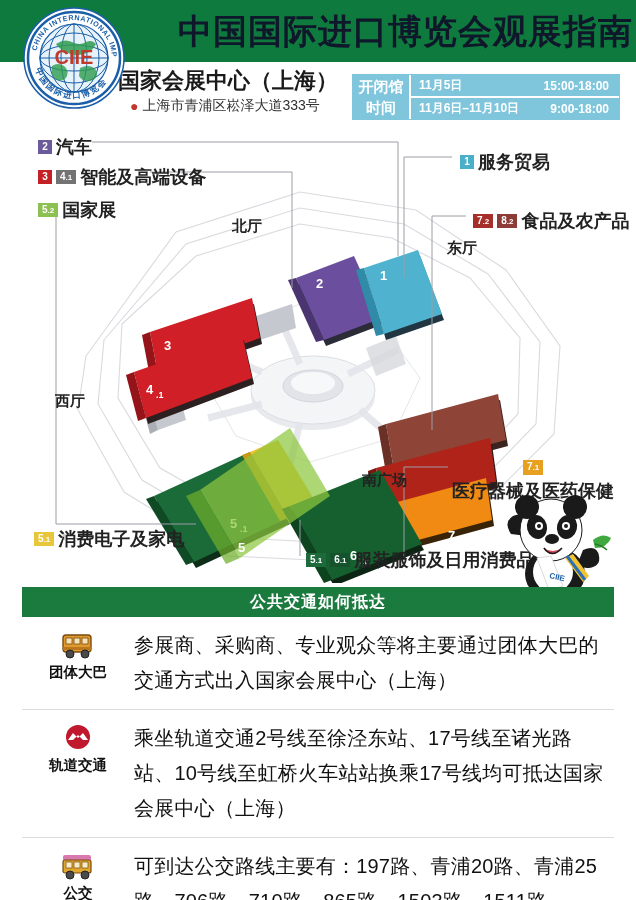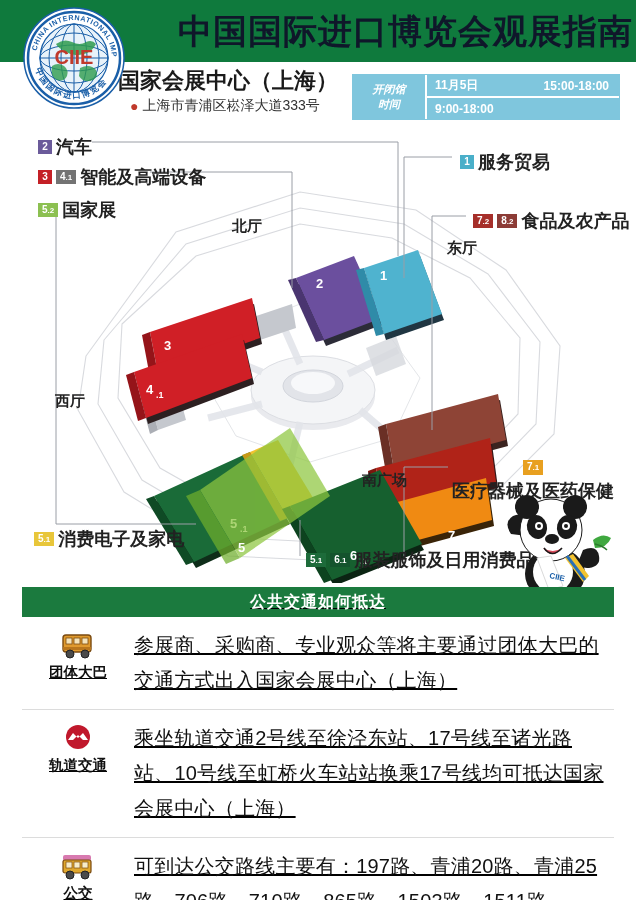--- a/index.html
+++ b/index.html
@@ -40,24 +40,23 @@
     display:flex; align-items:center; gap:4px;
   }
   .pin-icon { color:#c0392b; font-size:14px; line-height:1; }
 
   .hours-box {
     position:absolute; left:352px; top:74px; width:268px; height:46px;
     background:#7fc6dd; display:flex;
     border:1px solid #7fc6dd;
   }
   .hours-label {
-    width:72px; color:#fff; font-size:11px; font-weight:bold;
+    width:56px; color:#fff; font-size:15px; font-weight:bold;
     display:flex; flex-direction:column; align-items:center; justify-content:center;
     line-height:1.4;
-    font-style:italic;
   }
   .hours-rows { flex:1; display:flex; flex-direction:column; }
   .hours-row {
     flex:1; display:flex; align-items:center; color:#ffffff;
     font-size:12px; font-weight:bold; padding-left:8px;
     border-left:2px solid #ffffff;
   }
   .hours-row + .hours-row { border-top:2px solid #ffffff; }
   .hr-date { flex:1; white-space:nowrap; }
   .hr-time { padding-right:10px; white-space:nowrap; }
@@ -82,21 +81,21 @@
   .chip-sub { font-size:8px; }
   .callout-text { font-weight:bold; font-size:18px; color:#222; }
 
   .zone-label {
     position:absolute; font-size:15px; font-weight:bold; color:#222;
     white-space:nowrap;
   }
 
   
   .transport {
-    position:absolute; left:22px; top:587px; width:592px; height:285px;text-decoration:underline;
+    position:absolute; left:22px; top:587px; width:592px; height:285px;
   }
   .transport-header {
     width:592px; height:30px; background:#1b7a3e;
     color:#ffffff; font-size:16px; font-weight:bold;
     display:flex; align-items:center; justify-content:center;
     letter-spacing:1px;
   }
   .trow {
     display:flex; padding:11px 0 11px 0;
     border-bottom:1px solid #dcdcdc;
@@ -173,20 +172,21 @@
     <div class="hours-label">
       <span>开闭馆</span>
       <span>时间</span>
     </div>
     <div class="hours-rows">
       <div class="hours-row">
         <span class="hr-date">11月5日</span>
         <span class="hr-time">15:00-18:00</span>
       </div>
       <div class="hours-row">
+        <span class="hr-date">11月6日–11月10日</span>
         <span class="hr-time">9:00-18:00</span>
       </div>
     </div>
   </div>
 
   <div class="map-area">
 
     <svg class="map-svg" width="636" height="455" viewBox="0 0 636 455">
 
       <g opacity="0.55" fill="none" stroke="#b9bcc4" stroke-width="1.1">

